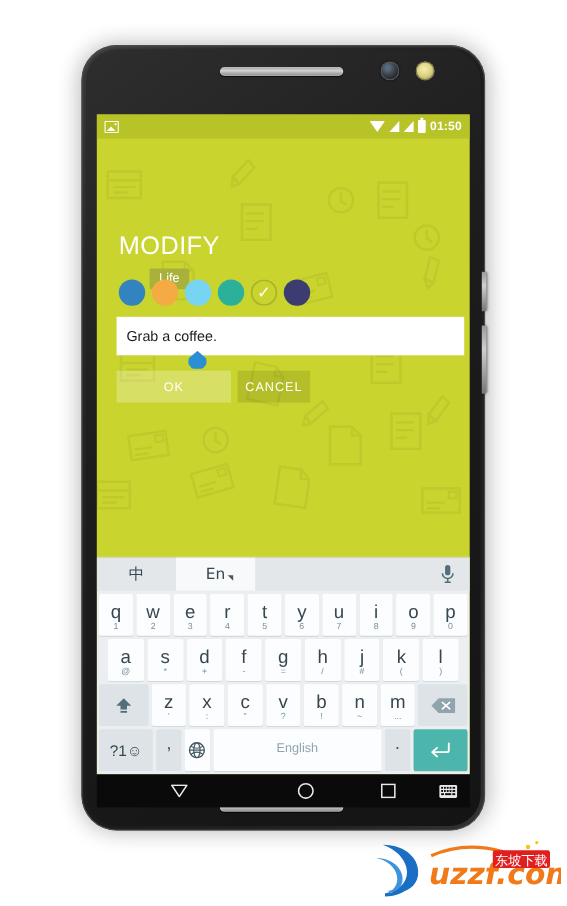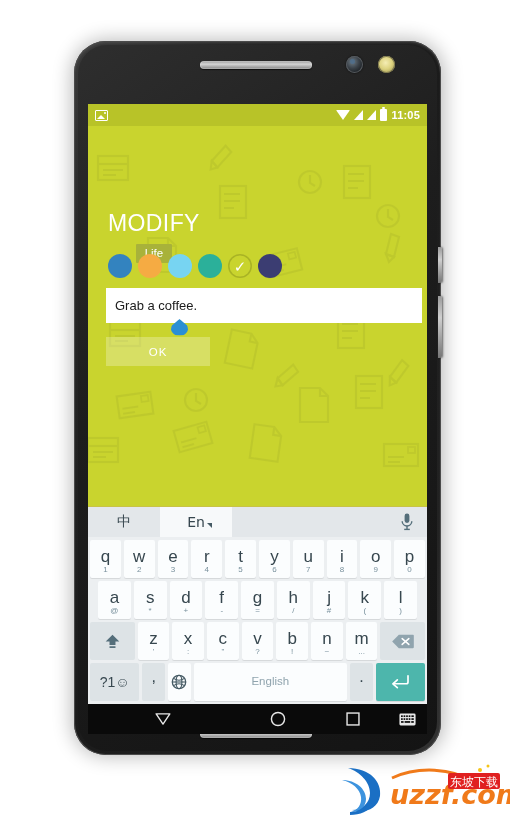--- a/index.html
+++ b/index.html
@@ -480,21 +480,21 @@
 
     <div class="statusbar">
       <div class="sb-left">
         <span class="ic-photo"></span>
       </div>
       <div class="sb-right">
         <span class="ic-wifi"></span>
         <span class="ic-signal"></span>
         <span class="ic-signal"></span>
         <span class="ic-batt"></span>
-        <span class="sb-time">11:05</span>
+        <span class="sb-time">01:50</span>
       </div>
     </div>
 
     <div class="content">
 
       <div class="title-row">
         <span class="title-modify">MODIFY</span>
         <span class="badge-life">Life</span>
       </div>
 
@@ -510,20 +510,21 @@
       </div>
 
       <div class="textfield">
         <span class="textfield-value">Grab a coffee.</span>
       </div>
 
       <div class="drop-handle"></div>
 
       <div class="dialog-actions">
         <div class="btn btn-ok">OK</div>
+        <div class="btn btn-cancel">CANCEL</div>
       </div>
 
     </div>
 
     <div class="keyboard">
 
       <div class="kb-toolbar">
         <div class="kb-lang">
           <span class="lbl">中</span>
         </div>

